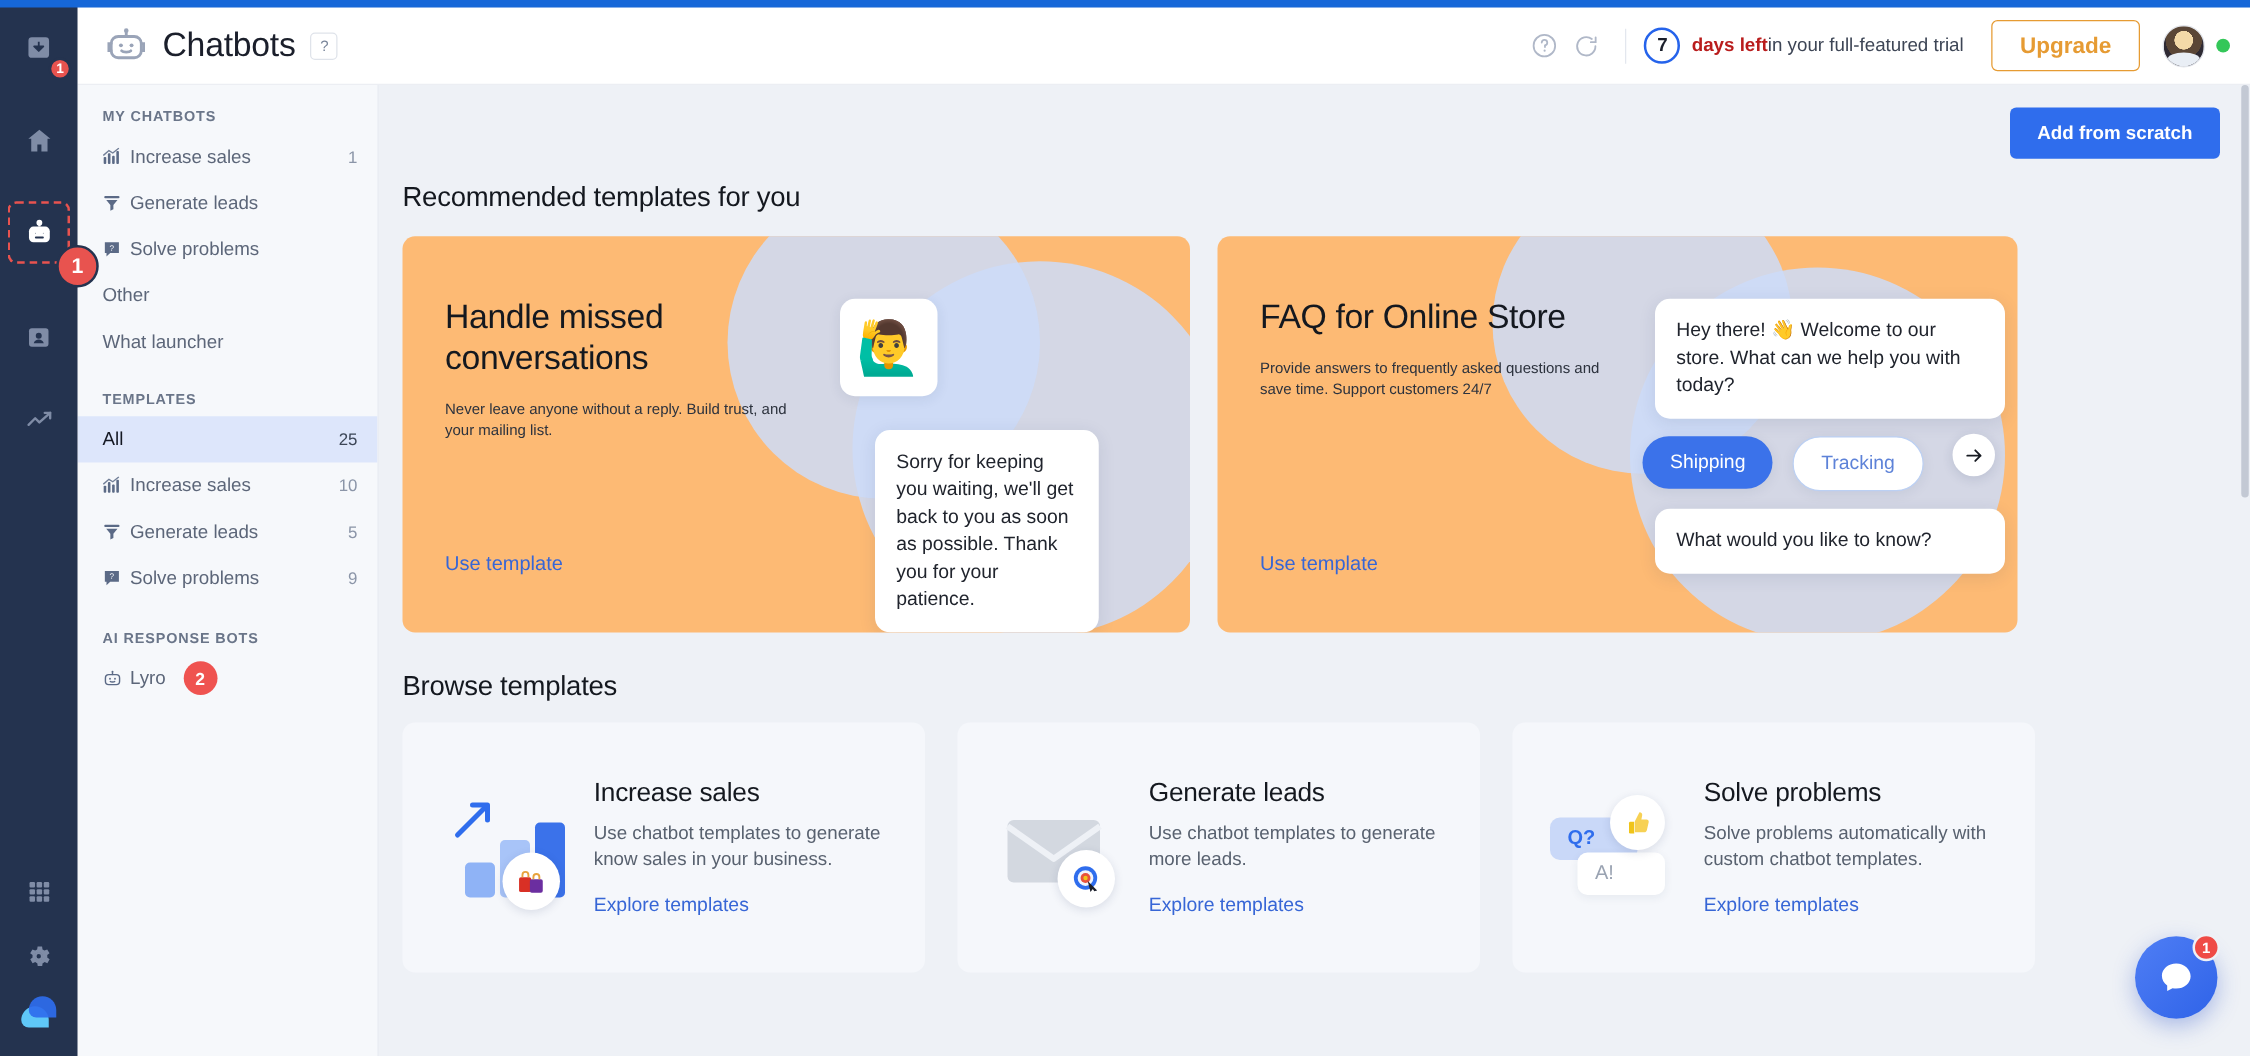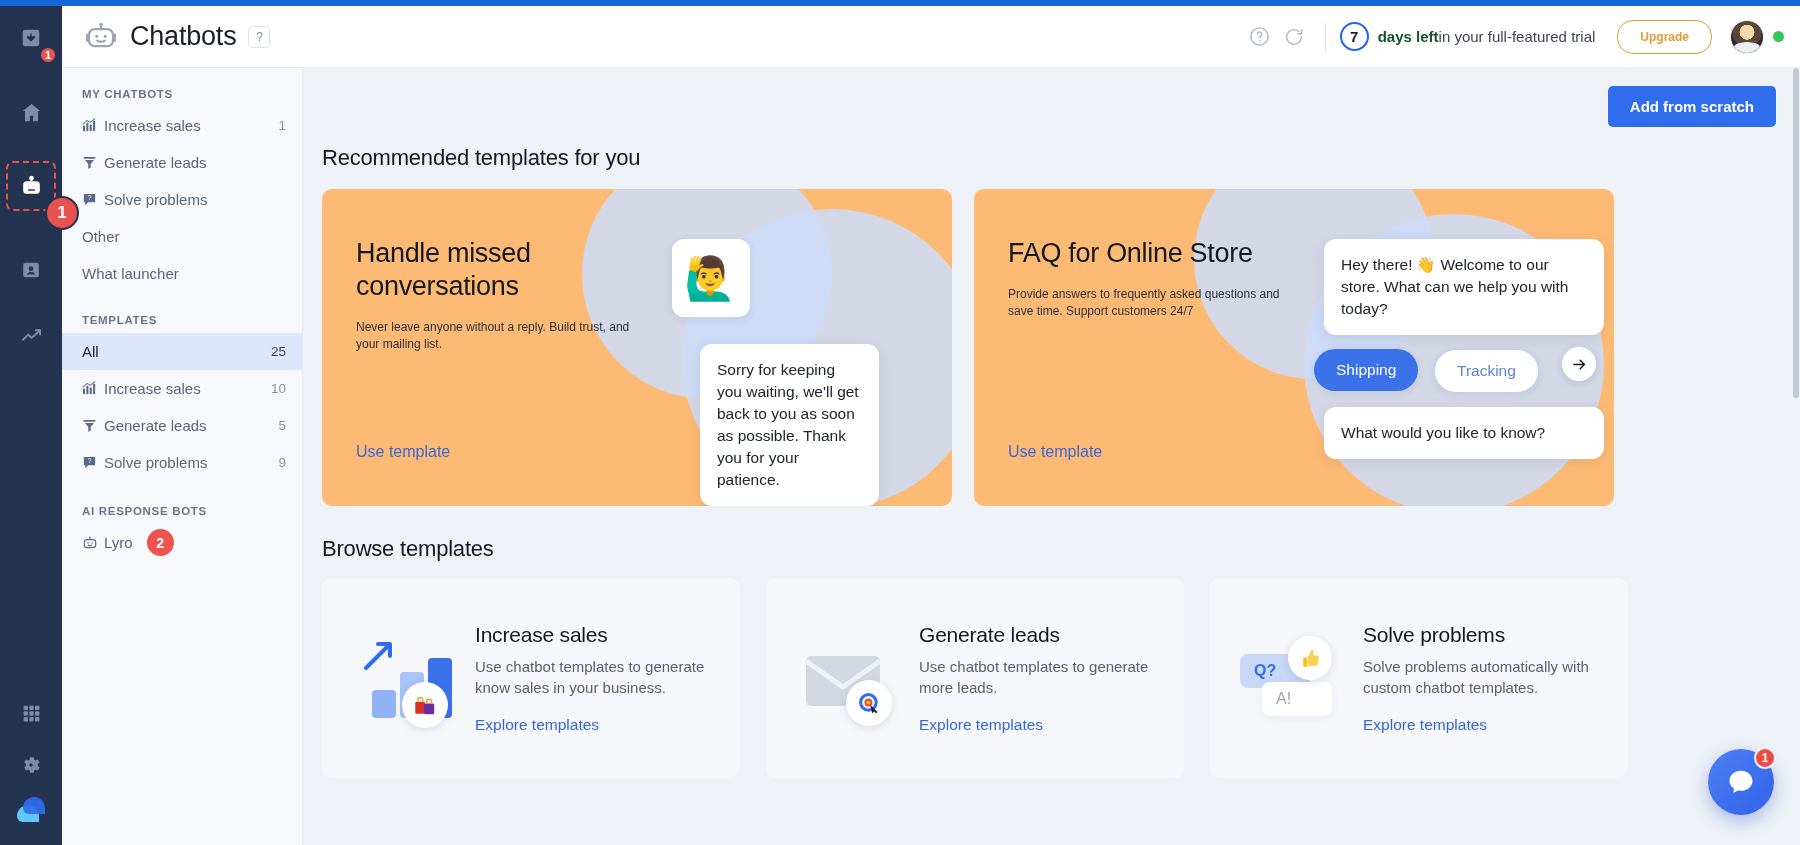--- a/index.html
+++ b/index.html
@@ -56,25 +56,25 @@
   }
   .header-right { margin-left:auto; display:flex; align-items:center; padding-right:16px; gap:0; }
   .hdr-round { color:#b0b8c8; width:34px; height:34px; display:flex; align-items:center; justify-content:center; }
   .hdr-divider { width:1px; height:28px; background:#e3e7ee; margin:0 14px; }
   .trial { display:flex; align-items:center; font-size:15px; color:#3d4555; }
   .trial-circle {
     width:29px; height:29px; border-radius:50%; border:2px solid #2563eb;
     display:flex; align-items:center; justify-content:center;
     font-size:15px; font-weight:600; color:#1b1f2b; margin-right:9px;
   }
-  .trial b { font-weight:700; color:#14532d; }
+  .trial b { font-weight:700; color:#b91c1c; }
   .upgrade-btn {
     margin-left:22px; border:1px solid #e69b33; color:#e69b33;
-    background:#fff; border-radius:16px; padding:9px 22px;
-    font-size:12px; font-weight:600; cursor:pointer;
+    background:#fff; border-radius:5px; padding:9px 22px;
+    font-size:18px; font-weight:600; cursor:pointer;
   }
   .avatar {
     margin-left:18px; width:34px; height:34px; border-radius:50%;
     background: radial-gradient(circle at 50% 35%, #f3d9a8 0 28%, #5a4636 29% 55%, #2e2a33 56% 100%);
     border:1px solid #e2e5eb; overflow:hidden; position:relative;
   }
   .avatar::after {
     content:""; position:absolute; left:3px; right:3px; bottom:0; height:11px;
     background:#e9eef5; border-radius:50% 50% 0 0;
   }

